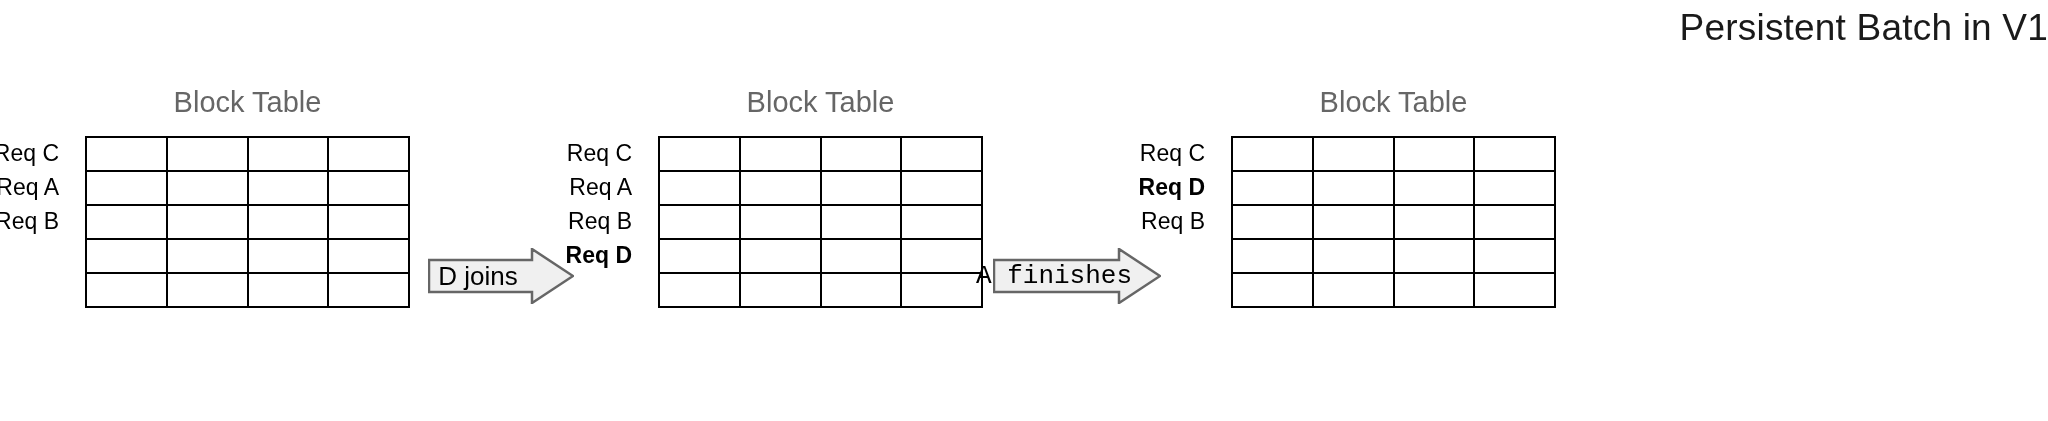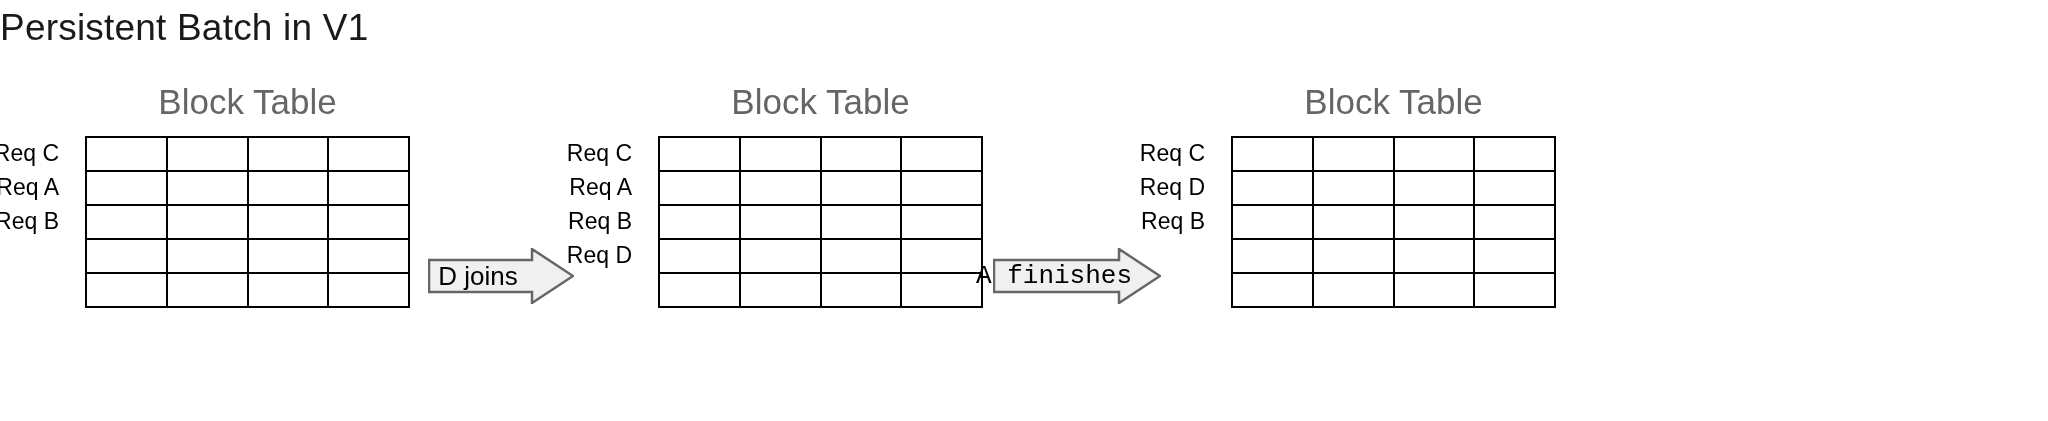--- a/index.html
+++ b/index.html
@@ -16,39 +16,39 @@
     height: 421px;
     background: #ffffff;
   }
 
   
   .fig-title {
     position: absolute;
     top: 6px;
     left: 0;
     width: 2048px;
-    text-align: left;
+    text-align: right;
     font-size: 37px;
     line-height: 44px;
     color: #1a1a1a;
     font-weight: 400;
     letter-spacing: 0.2px;
     white-space: nowrap;
   }
 
   
   .stage {
     position: absolute;
     top: 84px;
   }
   .stage-title {
     position: absolute;
     top: 0;
     text-align: center;
-    font-size: 35px;
+    font-size: 29px;
     line-height: 36px;
     color: #666666;
     white-space: nowrap;
   }
 
   .tbl-wrap {
     position: absolute;
     top: 52px;
   }
 
@@ -60,21 +60,21 @@
     padding-right: 26px;
     text-align: right;
   }
   .row-label {
     height: 34px;
     line-height: 34px;
     font-size: 23px;
     color: #000000;
     white-space: nowrap;
   }
-  .row-label.bold { font-weight: normal; }
+  .row-label.bold { font-weight: bold; }
   .row-label.blank { color: transparent; }
 
   
   table.blocktable {
     border-collapse: collapse;
     table-layout: fixed;
   }
   table.blocktable td {
     height: 34px;
     border: 2px solid #000000;

